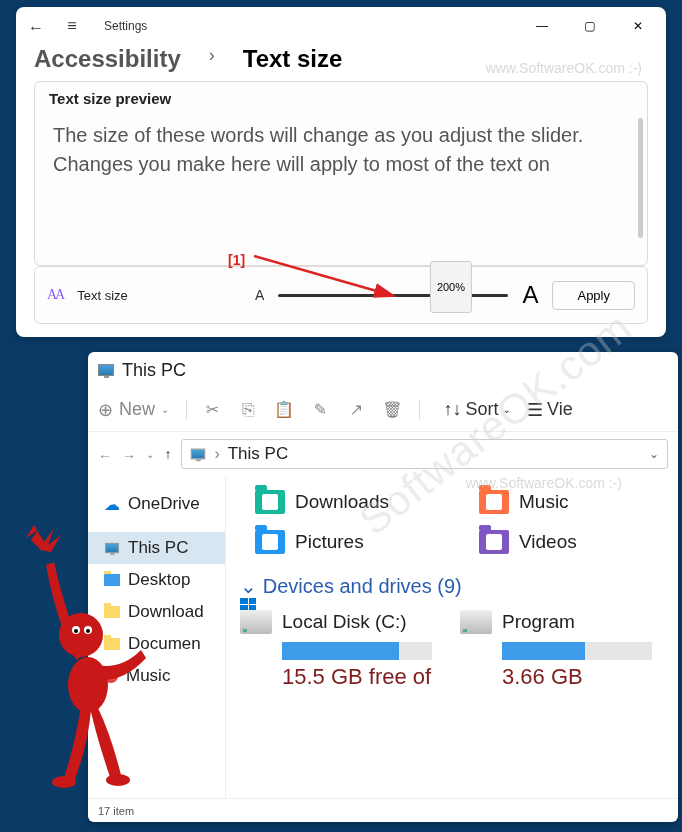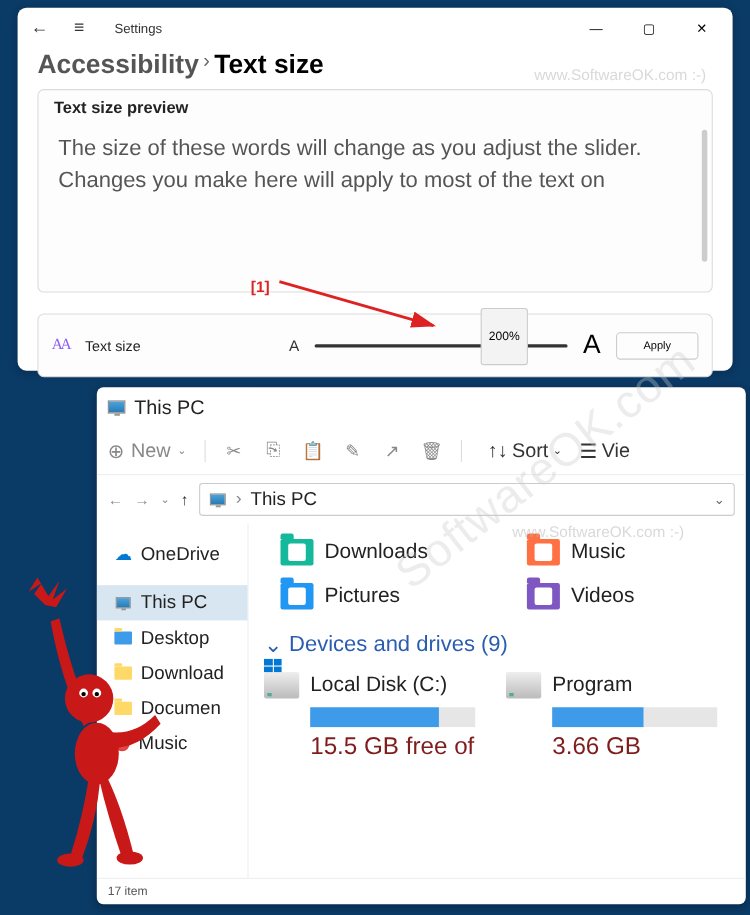--- a/index.html
+++ b/index.html
@@ -8,40 +8,40 @@
 
 .settings-window { position: absolute; top: 7px; left: 16px; width: 650px; height: 330px; background: #fff; border-radius: 8px; box-shadow: 0 2px 8px rgba(0,0,0,0.2); }
 .titlebar { display: flex; align-items: center; height: 38px; padding: 0 8px; }
 .titlebar-left { display: flex; align-items: center; gap: 12px; }
 .back-btn { width: 24px; height: 24px; display: flex; align-items: center; justify-content: center; cursor: pointer; font-size: 16px; color: #333; }
 .menu-btn { width: 24px; height: 24px; display: flex; align-items: center; justify-content: center; cursor: pointer; font-size: 16px; color: #333; }
 .app-title { font-size: 12px; color: #333; margin-left: 8px; }
 .titlebar-right { margin-left: auto; display: flex; gap: 8px; }
 .win-btn { width: 40px; height: 28px; display: flex; align-items: center; justify-content: center; cursor: pointer; font-size: 12px; }
 
-.breadcrumb { display: flex; align-items: flex-start; padding: 0 4px 8px 18px; gap: 4px; }
+.breadcrumb { display: flex; align-items: flex-start; padding: 0 4px 8px 18px; gap: 28px; }
 .bc-item { font-size: 24px; font-weight: 600; color: #555; }
 .bc-chev { font-size: 18px; color: #666; }
 .bc-item.active { color: #000; }
 
-.preview-card { margin: 0 18px 19px 18px; border: 1px solid #dcdcdc; border-radius: 6px; background: #fdfdfd; position: relative; height: 185px; overflow: hidden; }
+.preview-card { margin: 0 18px 0 18px; border: 1px solid #dcdcdc; border-radius: 6px; background: #fdfdfd; position: relative; height: 185px; overflow: hidden; }
 .preview-title { font-size: 15px; font-weight: 600; padding: 8px 14px; color: #222; }
 .preview-text { font-size: 20px; color: #555; line-height: 1.45; padding: 6px 18px 0 18px; }
 .scrollbar { position: absolute; right: 4px; top: 36px; width: 5px; height: 120px; background: #ccc; border-radius: 3px; }
 
 .slider-row { margin: 0 18px; display: flex; align-items: center; height: 58px; border: 1px solid #dcdcdc; border-radius: 6px; padding: 0 12px; gap: 14px; background: #fdfdfd; }
 .textsize-icon { font-size: 14px; color: #8b5cf6; letter-spacing: -2px; font-family: Liberation Serif, serif; }
 .slider-label { font-size: 13px; color: #222; }
 .small-a { font-size: 14px; color: #333; margin-left: auto; }
 .slider-wrap { position: relative; width: 230px; height: 20px; display: flex; align-items: center; }
 .slider-track { width: 100%; height: 3px; background: #333; border-radius: 2px; }
 .slider-thumb { position: absolute; left: 75%; top: 50%; transform: translate(-50%,-50%); width: 14px; height: 14px; background: #333; border-radius: 50%; }
 .slider-tooltip { position: absolute; left: 75%; top: -24px; transform: translateX(-50%); background: #f3f3f3; border: 1px solid #ccc; padding: 19px 6px; font-size: 11px; border-radius: 3px; }
 .big-a { font-size: 24px; color: #000; }
-.apply-btn { border: 1px solid #ccc; border-radius: 4px; padding: 6px 24px; font-size: 10px; background: #fdfdfd; cursor: pointer; text-align: right; }
+.apply-btn { border: 1px solid #ccc; border-radius: 4px; padding: 6px 24px; font-size: 13px; background: #fdfdfd; cursor: pointer; text-align: right; }
 
 
 .explorer-window { position: absolute; top: 352px; left: 88px; width: 590px; height: 470px; background: #fff; border-radius: 6px; box-shadow: 0 2px 8px rgba(0,0,0,0.3); overflow: hidden; }
 .exp-titlebar { display: flex; align-items: center; height: 36px; padding: 0 10px; gap: 8px; }
 .monitor-icon { width: 16px; height: 12px; background: linear-gradient(#4aa3df,#2a7ab0); border: 1px solid #888; position: relative; }
 .monitor-icon::after { content: ''; position: absolute; bottom: -3px; left: 5px; width: 5px; height: 2px; background: #999; }
 .exp-title { font-size: 18px; color: #222; }
 
 .exp-toolbar { display: flex; align-items: center; height: 44px; padding: 0 10px; gap: 16px; border-bottom: 1px solid #eee; }
 .new-btn { display: flex; align-items: center; gap: 6px; font-size: 18px; color: #888; cursor: pointer; }

